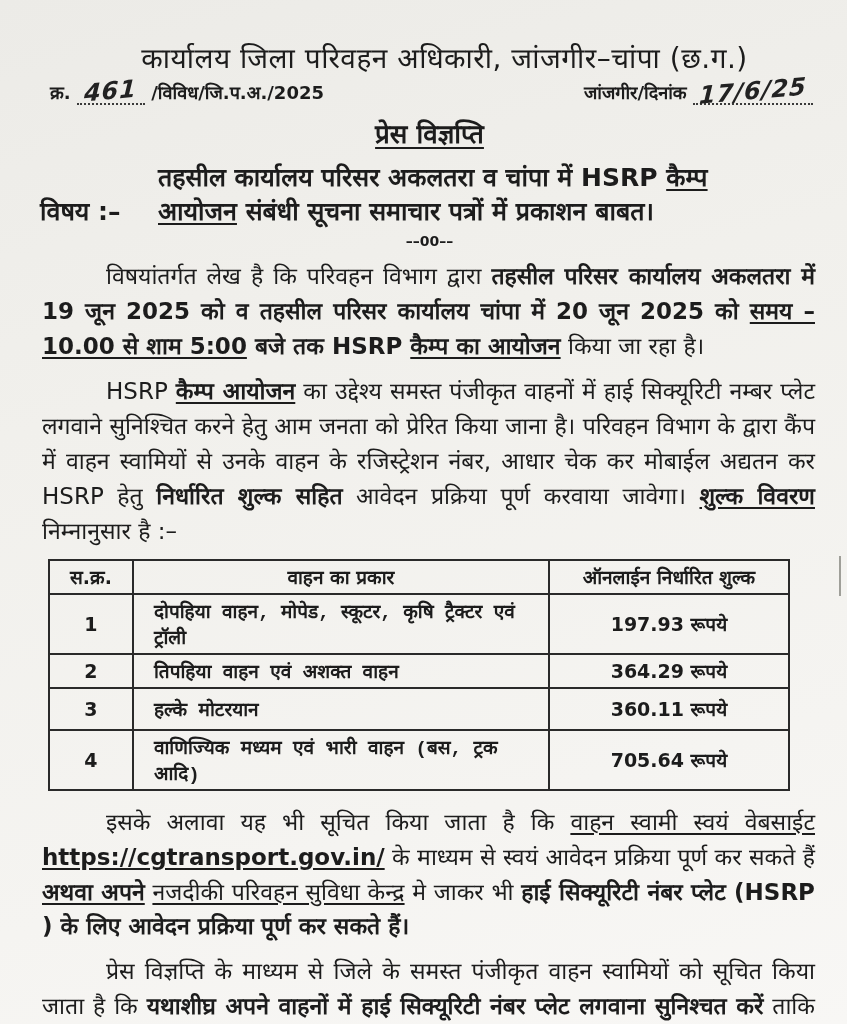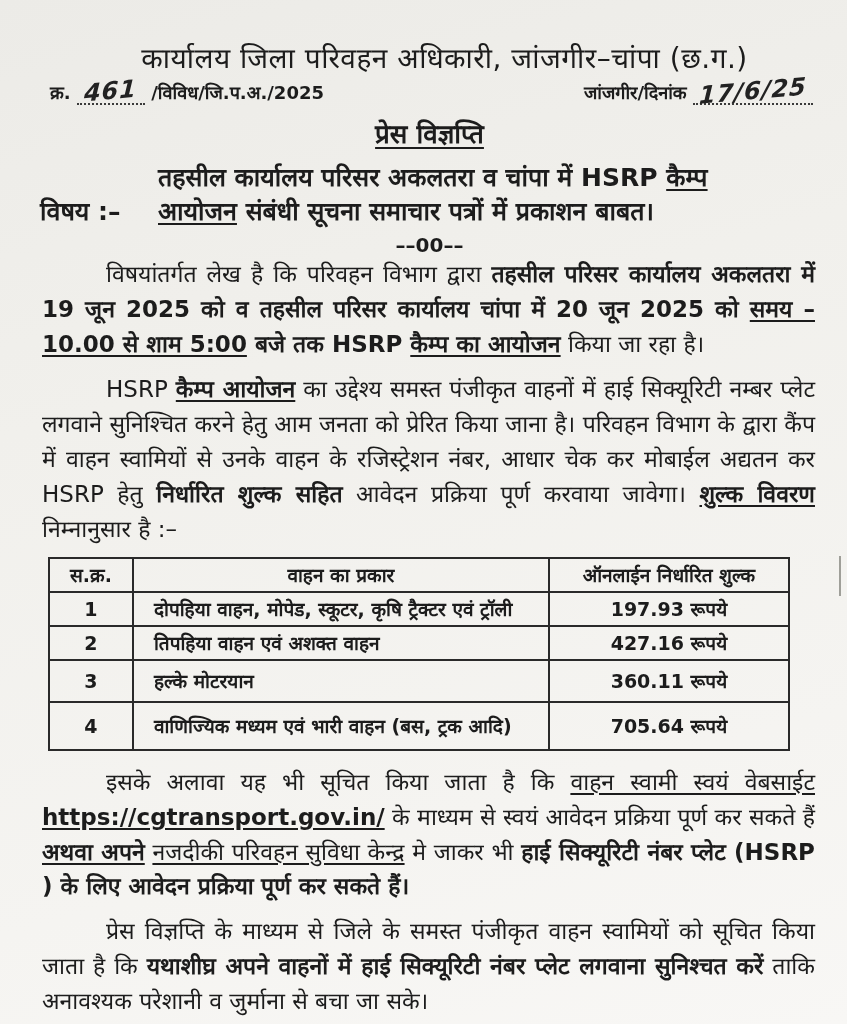--- a/index.html
+++ b/index.html
@@ -38,41 +38,41 @@
     line-height:.8;
   }
   .press-title{
     text-align:center;font-size:26px;font-weight:bold;
     text-decoration:underline;text-underline-offset:4px;
     margin:10px 0 8px;
   }
   .subject{display:flex;font-size:25px;margin:2px 0 4px;align-items:flex-end;}
   .subject .label{flex:0 0 118px;font-weight:bold;}
   .subject .text{flex:1;font-weight:bold;max-width:620px;}
-  .sep{text-align:center;font-size:20px;font-weight:bold;margin:6px 0 0;}
+  .sep{text-align:center;font-size:14px;font-weight:bold;margin:6px 0 10px;}
   .para{
     font-size:23px;line-height:1.52;text-align:justify;
     margin:0 4px 10px 2px;text-indent:64px;
   }
   .b{font-weight:bold;}
   .u{text-decoration:underline;text-underline-offset:3px;}
   table.fees{
     border-collapse:collapse;
     margin:6px 0 14px 8px;
     width:742px;
     font-size:19px;
   }
   table.fees th,table.fees td{
     border:2px solid #2a2a2a;
     padding:3px 20px;
     font-weight:bold;
   }
   table.fees th{text-align:center;}
   td.c{text-align:center;}
-  td.type{font-weight:600;}
+  td.type{font-weight:600;font-family:Liberation Mono, monospace;}
   .sig-block{position:relative;height:104px;}
   .sig-block .sig-svg{position:absolute;}
   .sig-lines{position:absolute;text-align:center;font-size:19px;font-weight:bold;line-height:1.35;}
   .sig-date{position:absolute;font-style:italic;font-weight:bold;font-size:30px;transform:rotate(-10deg) skewX(-10deg);letter-spacing:2px;color:#1f1f1f;}
   .ref2line{display:flex;font-size:18px;font-weight:bold;margin:0 0 2px 32px;}
   .scan-artifact{position:absolute;background:#5a5a52;opacity:.55;}
 </style>
 </head>
 <body>
 
@@ -118,21 +118,21 @@
       <th>ऑनलाईन निर्धारित शुल्क</th>
     </tr>
     <tr>
       <td class="c">1</td>
       <td class="type">दोपहिया वाहन, मोपेड, स्कूटर, कृषि ट्रैक्टर एवं ट्रॉली</td>
       <td class="c">197.93 रूपये</td>
     </tr>
     <tr>
       <td class="c">2</td>
       <td class="type">तिपहिया वाहन एवं अशक्त वाहन</td>
-      <td class="c">427.16 रूपये</td>
+      <td class="c">364.29 रूपये</td>
     </tr>
     <tr>
       <td class="c" style="height:34px">3</td>
       <td class="type">हल्के मोटरयान</td>
       <td class="c">360.11 रूपये</td>
     </tr>
     <tr>
       <td class="c" style="height:40px">4</td>
       <td class="type">वाणिज्यिक मध्यम एवं भारी वाहन (बस, ट्रक आदि)</td>
       <td class="c">705.64 रूपये</td>

